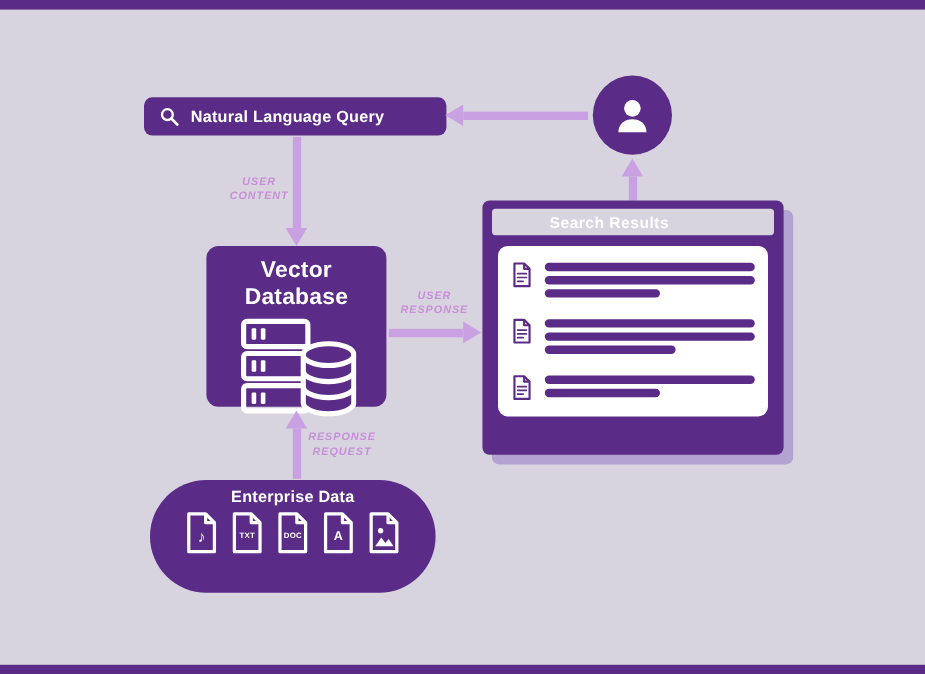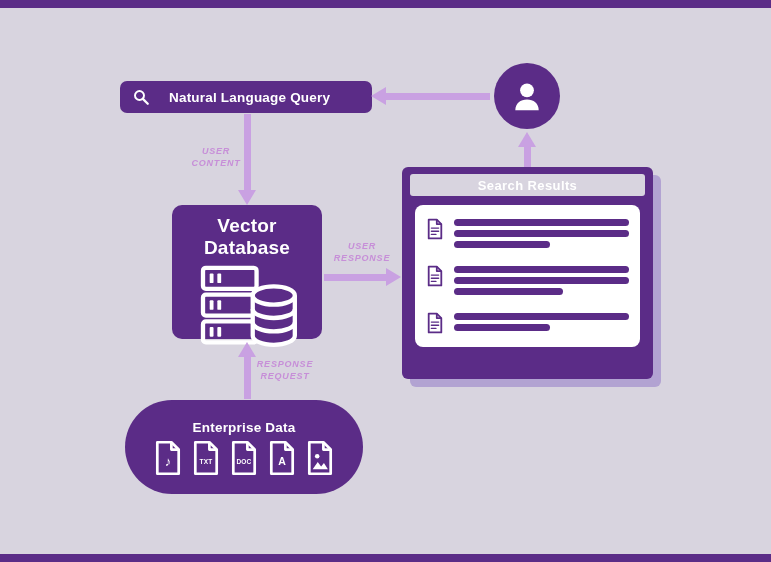--- a/index.html
+++ b/index.html
@@ -8,44 +8,44 @@
   }
   *{margin:0;padding:0;box-sizing:border-box;}
   body{font-family:"Liberation Sans",sans-serif;background:#ffffff;}
   .canvas{position:relative;width:771px;height:562px;background:var(--background);overflow:hidden;}
   .bar{position:absolute;left:0;width:771px;height:8px;background:var(--primary);}
   .bar.top{top:0}
   .bar.bottom{bottom:0}
   .node-title{color:#fff;font-weight:800;}
 
   .query-pill{position:absolute;left:120px;top:81px;width:252px;height:32px;background:var(--primary);
-    border-radius:7px;display:flex;align-items:center;gap:19px;padding:4px 12px;}
+    border-radius:7px;display:flex;align-items:center;gap:9px;padding:4px 12px;}
   .query-pill .node-title{font-size:13.5px;letter-spacing:.2px;}
 
   .user-circle{position:absolute;left:494px;top:63px;width:66px;height:66px;border-radius:50%;
     background:var(--primary);display:flex;align-items:center;justify-content:center;}
 
   .vdb{position:absolute;left:172px;top:205px;width:150px;height:134px;background:var(--primary);
     border-radius:10px;text-align:center;padding-top:10px;}
   .vdb .node-title{font-size:19px;letter-spacing:.2px;}
   .vdb svg{margin-top:4px;}
 
   .window{position:absolute;left:402px;top:167px;width:251px;height:212px;background:var(--primary);
     border-radius:6px;box-shadow:8px 8px 0 var(--window-shadow);}
   .window-header{position:absolute;left:8px;right:8px;top:7px;height:22px;background:var(--background);
-    border-radius:3px;display:flex;align-items:center;justify-content:center;}
+    border-radius:3px;display:flex;align-items:center;padding-left:48px;}
   .window-header .node-title{font-size:13px;letter-spacing:.4px;}
   .results-panel{position:absolute;left:13px;top:38px;width:225px;height:142px;background:#fff;
     border-radius:8px;padding:13px 11px;display:flex;flex-direction:column;justify-content:space-between;}
   .result-row{display:flex;gap:10px;}
   .result-lines{flex:1;display:flex;flex-direction:column;gap:4px;padding-top:1px;}
   .rline{height:7px;border-radius:3.5px;background:var(--primary);}
 
   .enterprise{position:absolute;left:125px;top:400px;width:238px;height:94px;background:var(--primary);
-    border-radius:47px;display:flex;flex-direction:column;align-items:center;padding-top:20px;}
+    border-radius:47px;display:flex;flex-direction:column;align-items:center;padding-top:6px;}
   .enterprise .node-title{font-size:13.5px;letter-spacing:.2px;}
   .files{display:flex;gap:8px;margin-top:5px;}
   .file-icon{position:relative;width:30px;height:36px;}
   .glyph{position:absolute;left:0;right:0;top:57%;transform:translateY(-50%);text-align:center;
     color:#fff;font-weight:800;}
   .glyph.note{font-size:13px;}
   .glyph.small{font-size:6.5px;letter-spacing:.2px;}
   .glyph.letter{font-size:10.5px;}
 
   .shaft{position:absolute;background:var(--arrow);}

